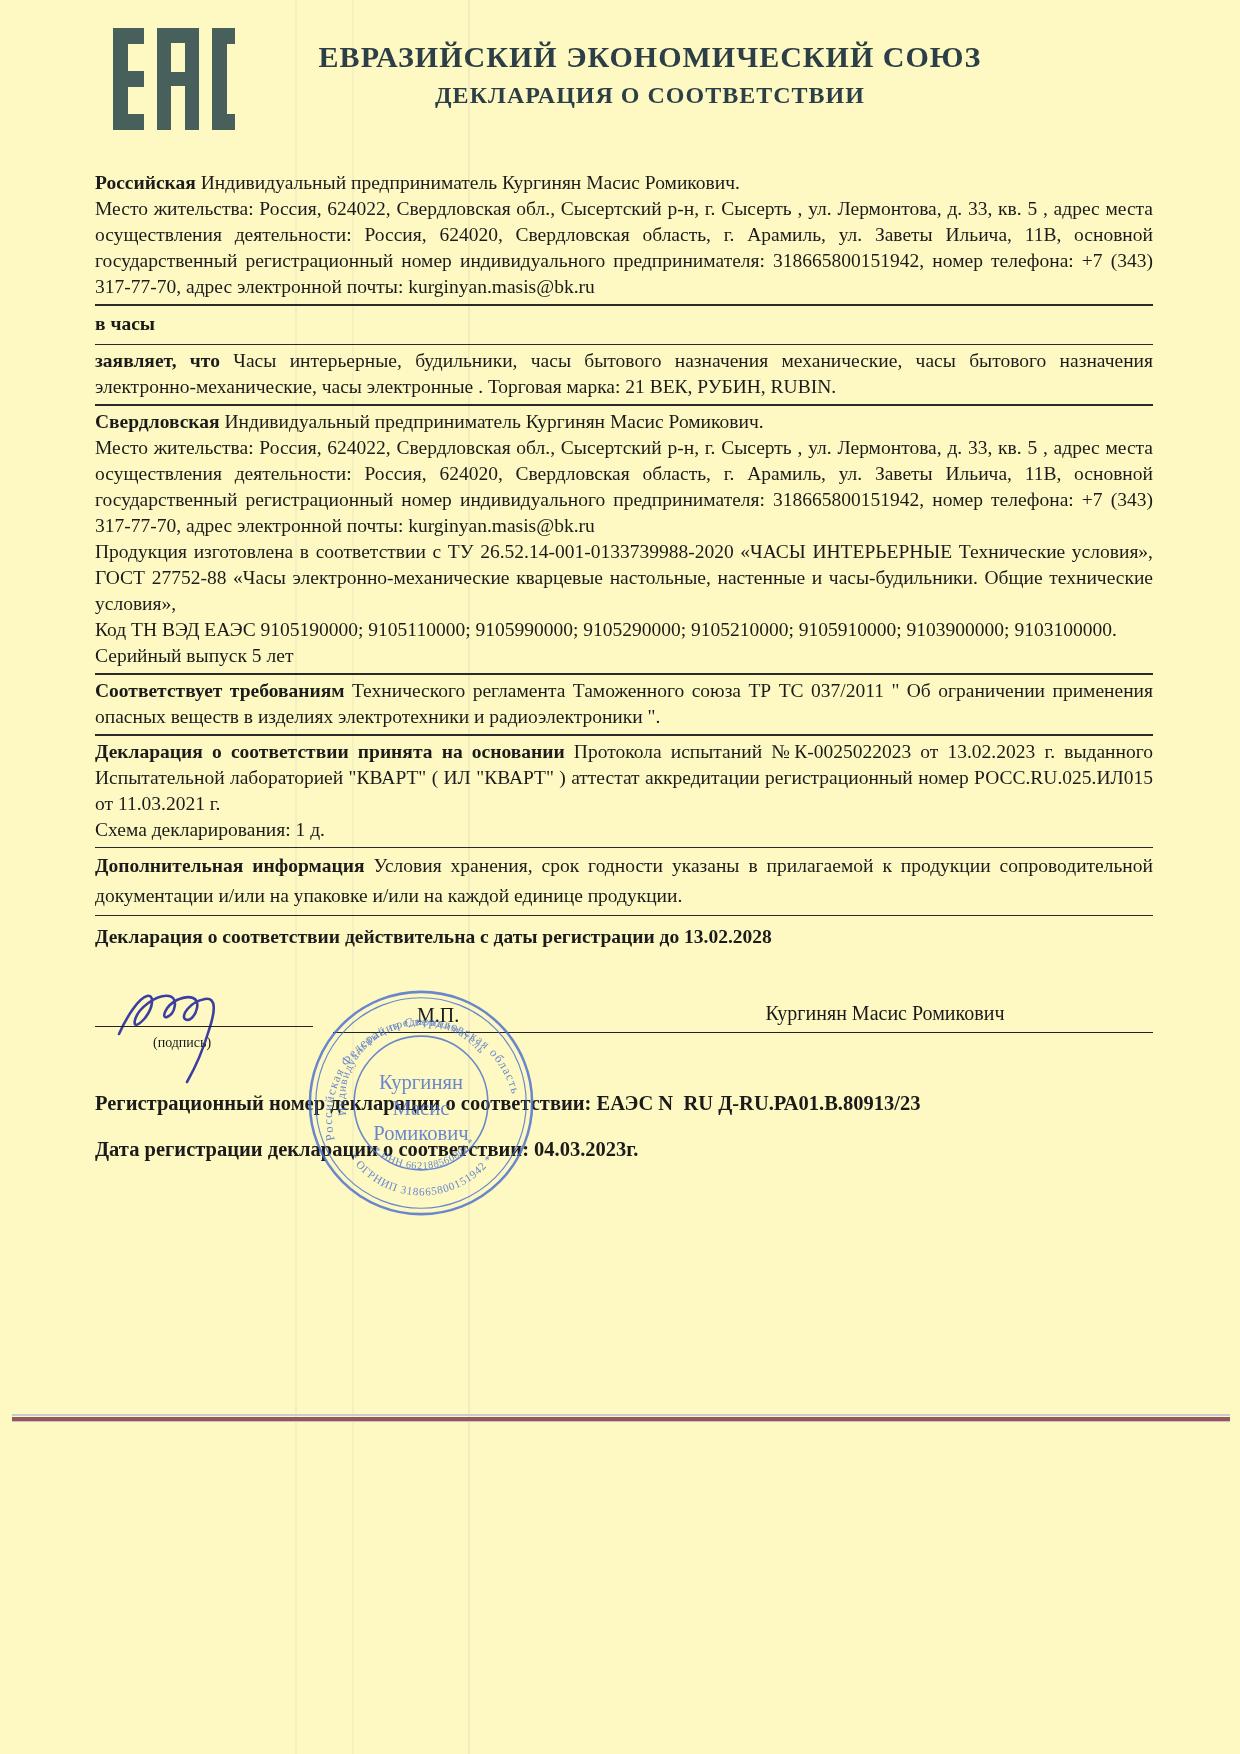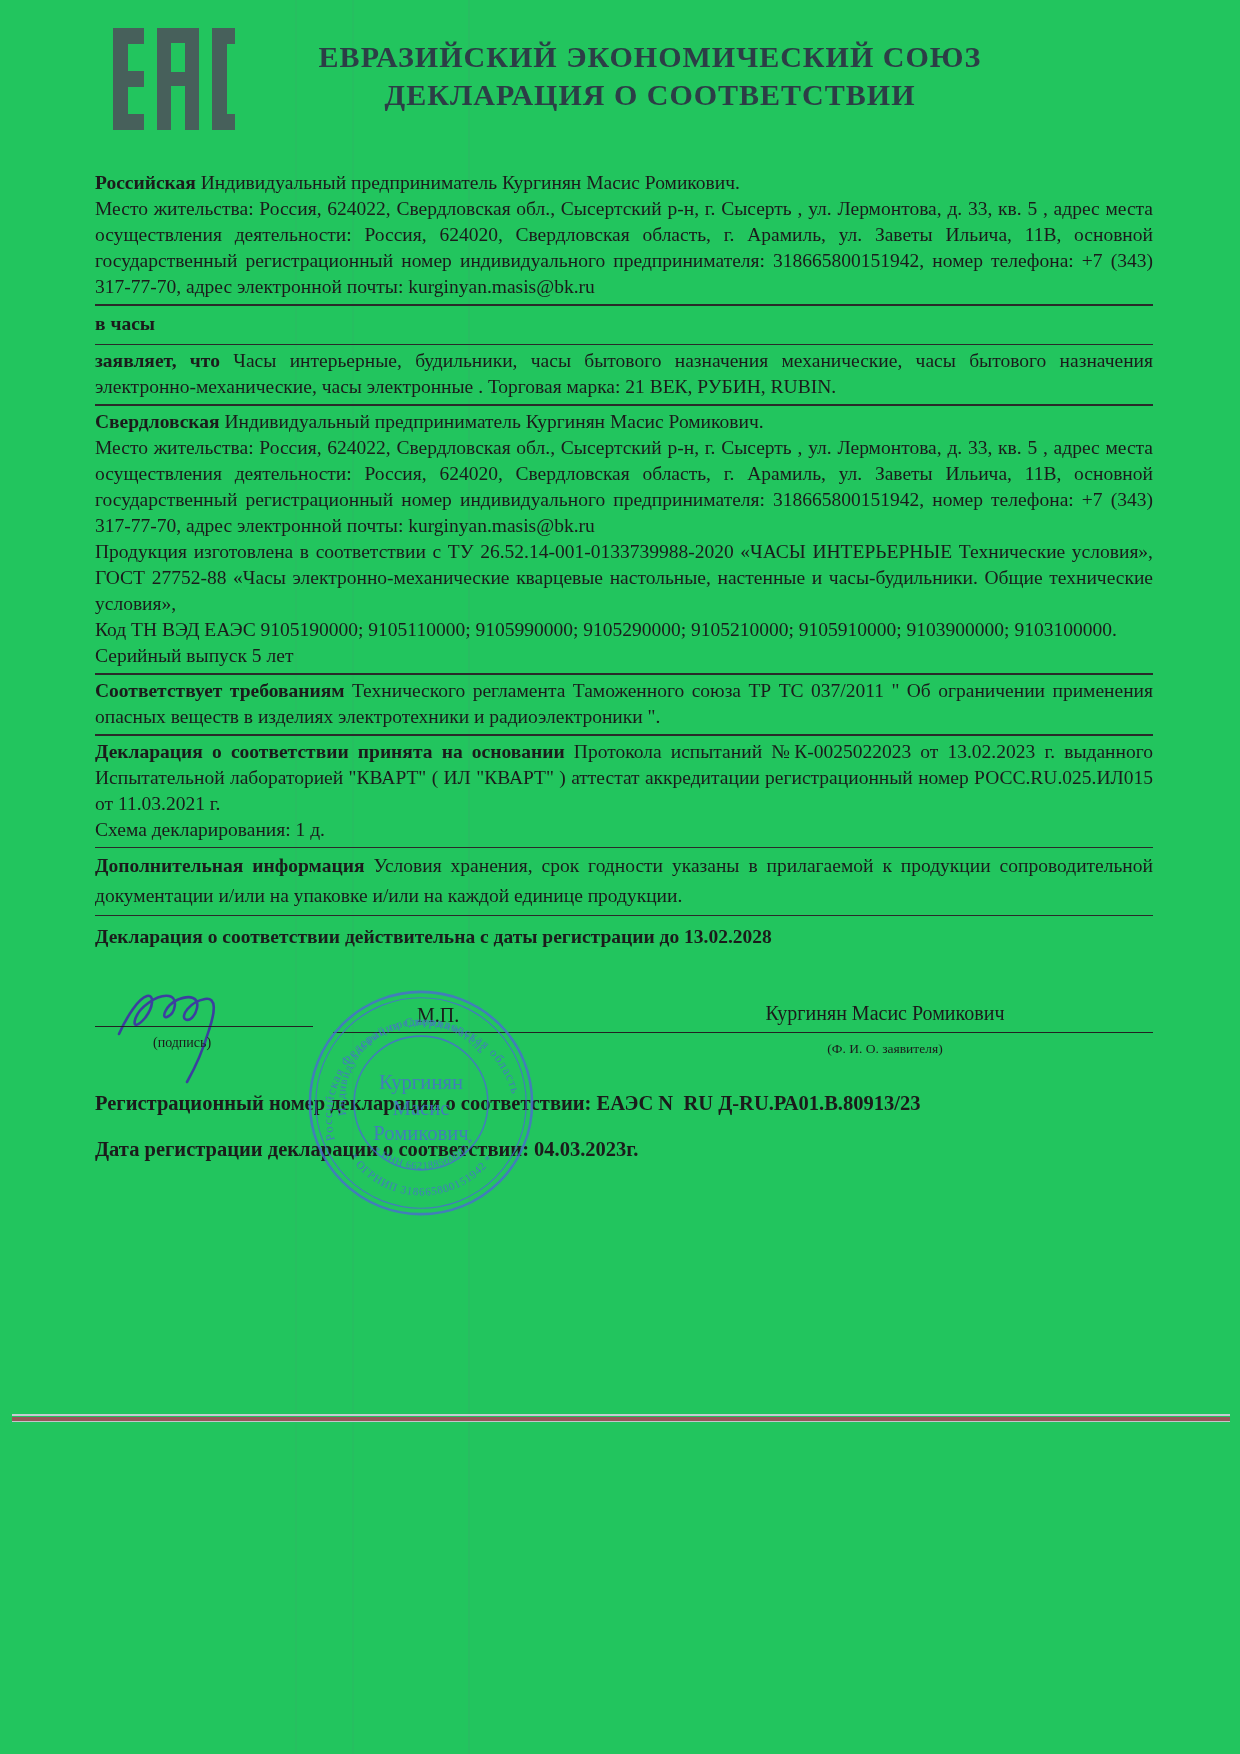--- a/index.html
+++ b/index.html
@@ -1,30 +1,30 @@
 <!DOCTYPE html>
 <html><head>
 <meta charset="utf-8">
 <style>
   html,body{margin:0;padding:0;background:#ffffff;}
   body{width:1240px;height:1754px;position:relative;overflow:hidden;
        font-family:"Liberation Serif","DejaVu Serif",serif;color:#1b1b1b;}
-  .page{position:absolute;inset:0;background:#22c55e;}
+  .page{position:absolute;inset:0;background:#fef9c3;}
 
   
   .artifact{position:absolute;top:0;height:100%;width:2px;pointer-events:none;}
 
   
   .eac-logo{position:absolute;left:113px;top:28px;width:122px;height:102px;}
 
   
   .title-block{position:absolute;left:140px;top:38px;width:1020px;text-align:center;
                color:#2c3e46;font-weight:bold;}
   .title-line1{font-size:30px;letter-spacing:1px;line-height:38px;}
-  .title-line2{font-size:30px;letter-spacing:1px;line-height:38px;}
+  .title-line2{font-size:24px;letter-spacing:1px;line-height:38px;}
 
   
   .content{position:absolute;left:95px;top:170px;width:1058px;font-size:19.5px;line-height:26px;}
   .content p{margin:0;text-align:justify;}
   .content p.single{text-align:left;}
   .rule{border:0;border-top:2px solid #2a2a2a;height:0;margin:4px 0 3px 0;}
   .rule.thin{border-top-width:1.5px;}
   b.lead{font-weight:bold;}
   .inperson{font-weight:bold;padding:2px 0 3px 0;}
   .addl{line-height:30px;}
@@ -127,21 +127,20 @@
       <svg class="sig-svg" width="160" height="120" viewBox="0 0 160 120">
         <path d="M6,70 C14,52 26,34 34,32 C42,30 40,44 32,54 C26,61 20,64 22,56 C25,44 44,30 56,32
                  C66,34 62,50 54,53 C48,55 52,42 64,36 C78,30 86,34 84,44 C82,53 76,58 72,55
                  C68,52 76,38 92,35 C104,33 102,48 96,66 C90,86 82,104 74,118" fill="none" stroke="#3c3f9f" stroke-width="2.6" stroke-linecap="round"></path>
       </svg>
       <div class="sig-line"></div>
       <div class="sig-caption">(подпись)</div>
       <div class="mp-label">М.П.</div>
       <div class="fio-name">Кургинян Масис Ромикович</div>
       <div class="fio-line"></div>
-      <div class="fio-caption">(Ф. И. О. заявителя)</div>
     </div>
 
     <p class="reg-line">Регистрационный номер декларации о соответствии: ЕАЭС N  RU Д-RU.РА01.В.80913/23</p>
     <p class="date-line">Дата регистрации декларации о соответствии: 04.03.2023г.</p>
   </div>
 
   <svg class="stamp" viewBox="0 0 240 240">
     <defs>
       <path id="arcOuterTop" d="M 28,148 A 93,93 0 1 1 212,148" fill="none"></path>
       <path id="arcInnerTop" d="M 47,142 A 77,77 0 1 1 193,142" fill="none"></path>

